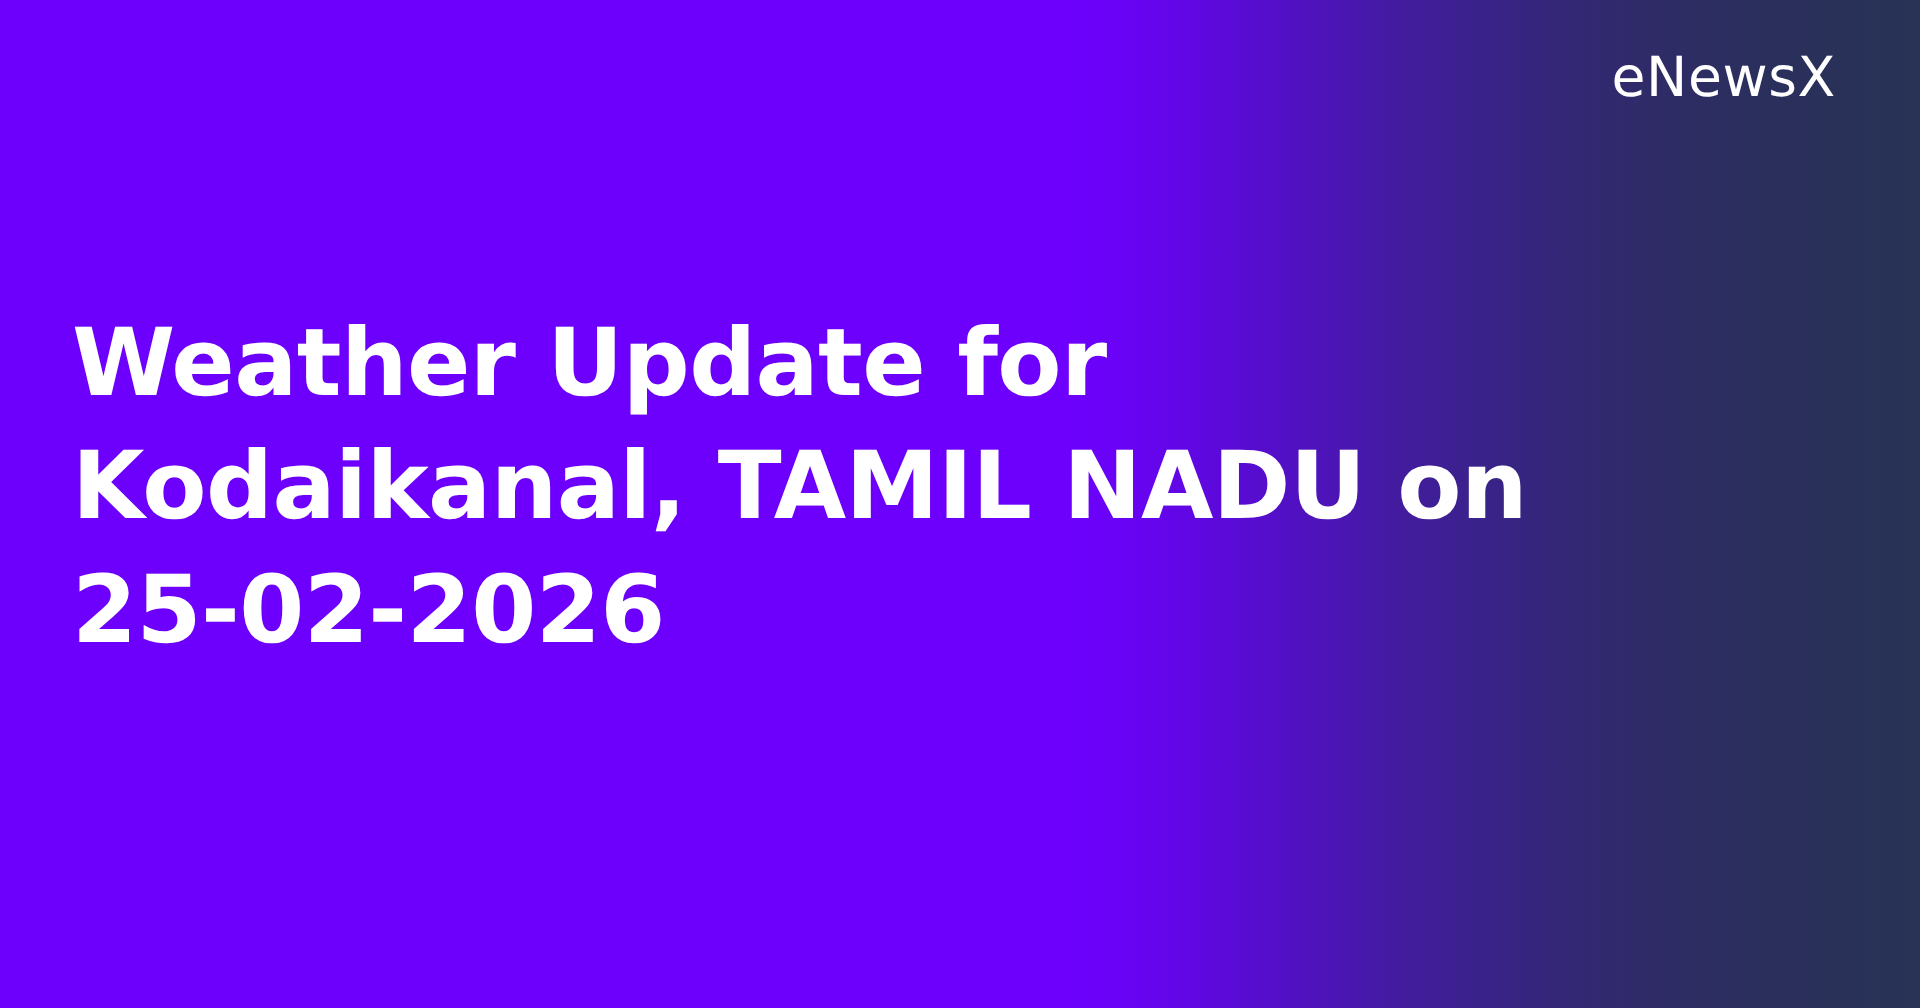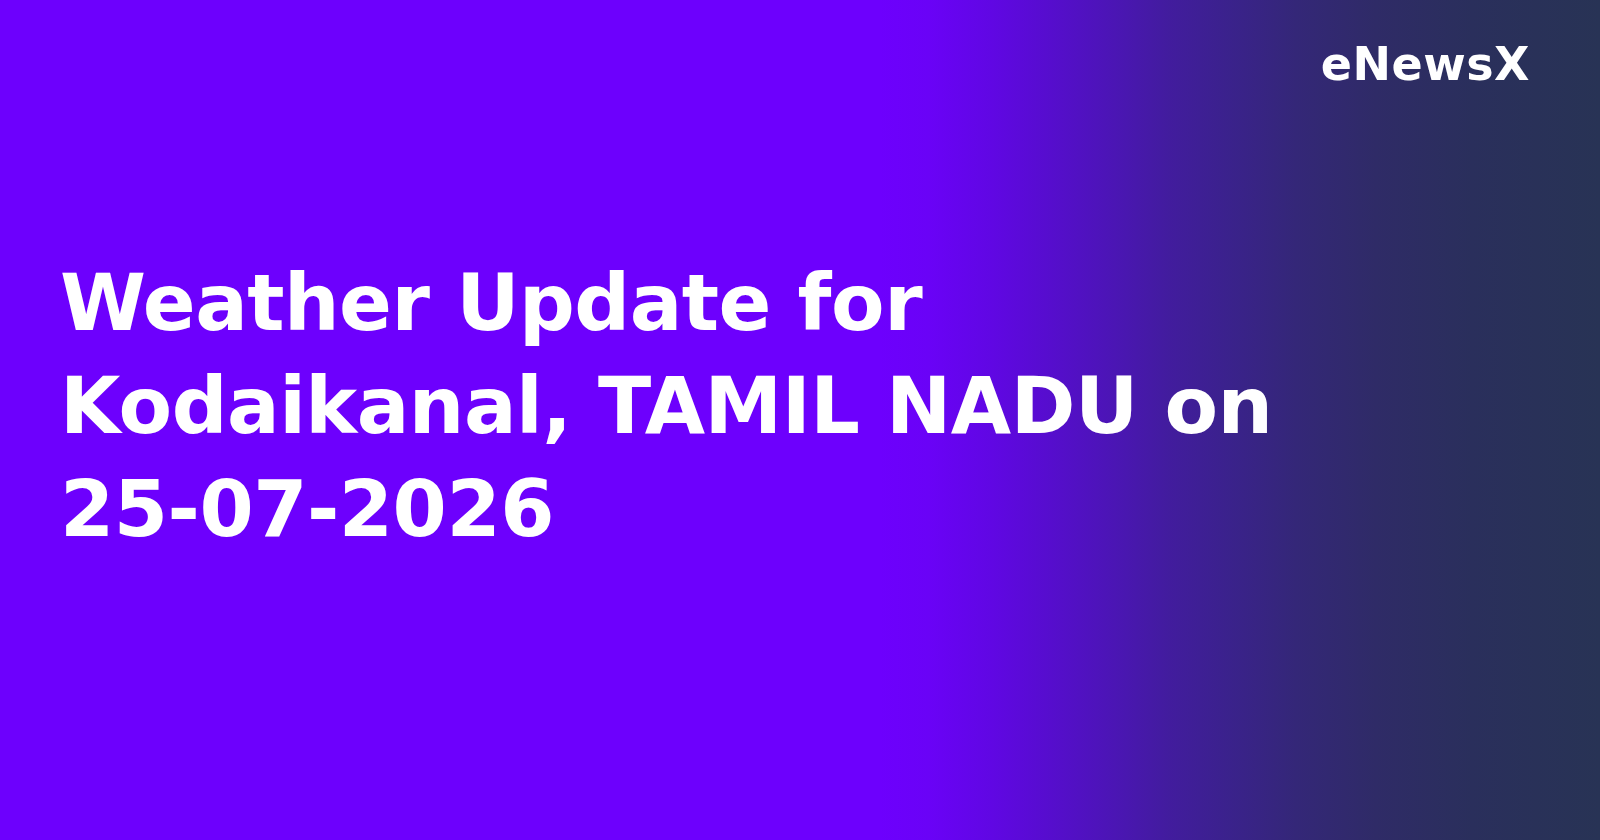--- a/index.html
+++ b/index.html
@@ -46,21 +46,21 @@
     right: 70px;
     height: 64px;
     display: flex;
     align-items: center;
     justify-content: flex-end;
   }
 
   #brand-logo .logo-text {
     color: #ffffff;
     font-size: 46px;
-    font-weight: 700;
+    font-weight: 400;
     line-height: 1;
     letter-spacing: 0.5px;
     white-space: nowrap;
   }
 
   
   #headline-block {
     position: absolute;
     left: 60px;
     top: 252px;
@@ -80,16 +80,16 @@
 </head>
 <body>
 
 <div id="banner">
 
   <div id="brand-logo">
     <span class="logo-text">eNewsX</span>
   </div>
 
   <div id="headline-block">
-    <h1 class="headline">Weather Update for Kodaikanal, TAMIL NADU on 25-07-2026</h1>
+    <h1 class="headline">Weather Update for Kodaikanal, TAMIL NADU on 25-02-2026</h1>
   </div>
 
 </div>
 
 </body></html>

